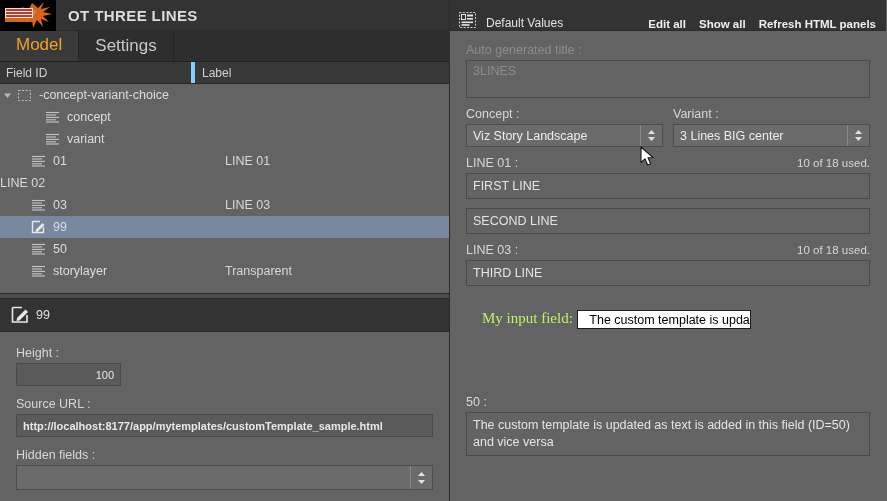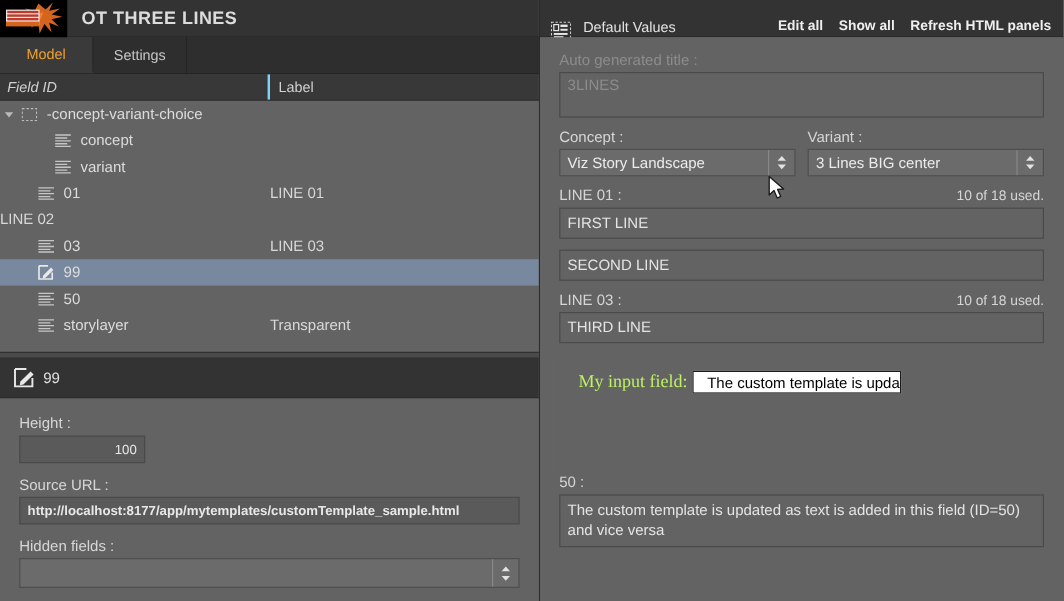--- a/index.html
+++ b/index.html
@@ -61,21 +61,21 @@
     align-items: stretch;
     flex: 0 0 auto;
     border-bottom: 1px solid #222;
   }
   .tab {
     min-width: 78px;
     padding: 0 16px;
     display: flex;
     align-items: center;
     justify-content: center;
-    font-size: 12px;
+    font-size: 17px;
     color: #c7c7c7;
     border-right: 1px solid #232323;
     background: #2e2e2e;
   }
   .tab.active {
     color: #f0a02c;
     background: #3a3a3a;
     border-bottom: 2px solid #3a3a3a;
   }
   .tab-filler { flex: 1 1 auto; background: #2e2e2e; }
@@ -85,25 +85,25 @@
     height: 22px;
     background: #383838;
     display: flex;
     align-items: center;
     flex: 0 0 auto;
     border-bottom: 1px solid #2b2b2b;
     color: #d0d0d0;
     font-size: 12px;
   }
   .colheader .c1 {
-    width: 225px;
+    width: 195px;
     padding-left: 6px;
-    border-right: 2px solid #7dd3fc;
+    border-right: 4px solid #7dd3fc;
     height: 100%;
-    display: flex; align-items: center; font-style: italic;
+    display: flex; align-items: center;
   }
   .colheader .c2 {
     flex: 1 1 auto;
     padding-left: 7px;
     height: 100%;
     display: flex; align-items: center;
   }
 
   
   .tree {
@@ -217,24 +217,24 @@
   #right {
     width: 436px; height: 501px;
     display: flex;
     flex-direction: column;
     background: #636363;
   }
   .rheader {
     height: 31px;
     background: #333333;
     display: flex;
-    align-items: flex-start;
+    align-items: flex-end;
     flex: 0 0 auto;
     border-bottom: 1px solid #2b2b2b;
-    padding: 16px 6px 0 7px;
+    padding: 4px 6px 0 7px;
   }
   .rheader .rh-icon {
     width: 20px; height: 20px;
     display: flex; align-items: center; justify-content: center;
     flex: 0 0 auto;
   }
   .rheader .rh-title {
     color: #e2e2e2;
     font-size: 12px;
     margin-left: 9px;

